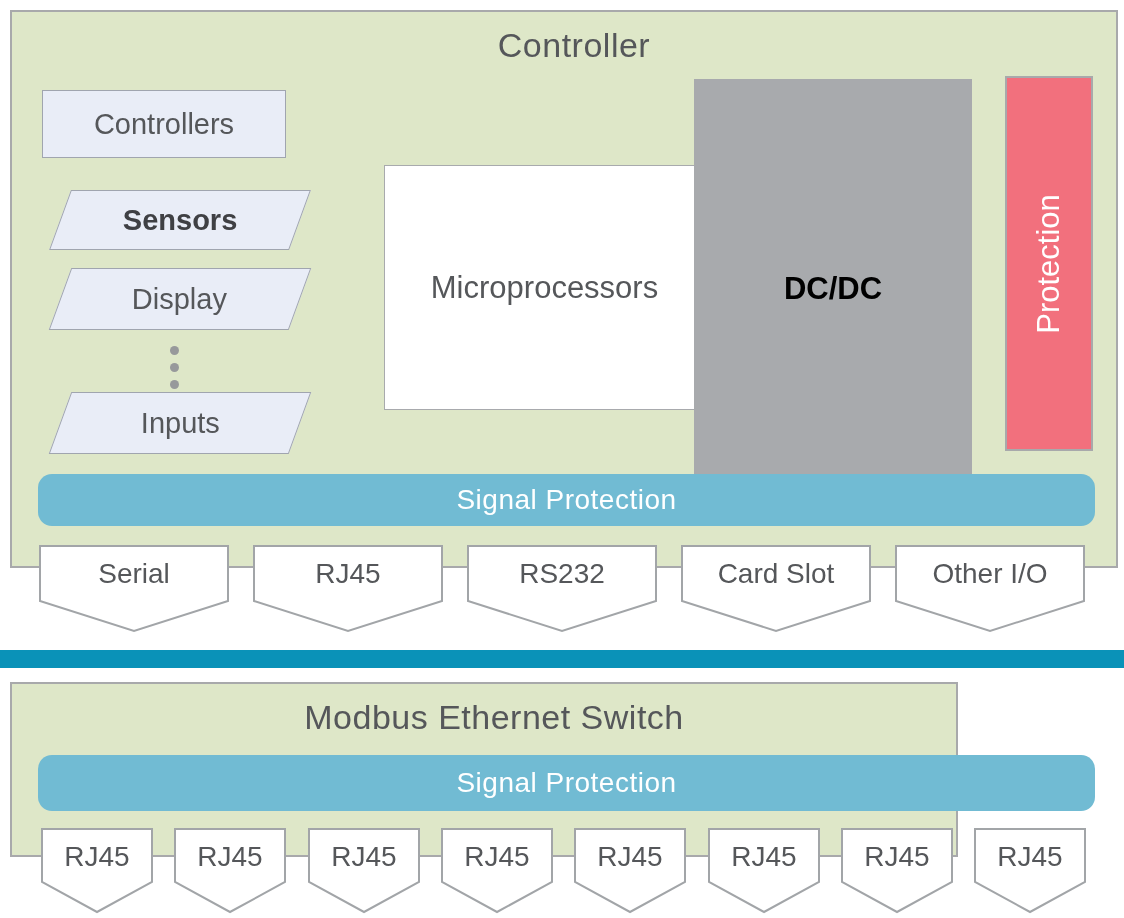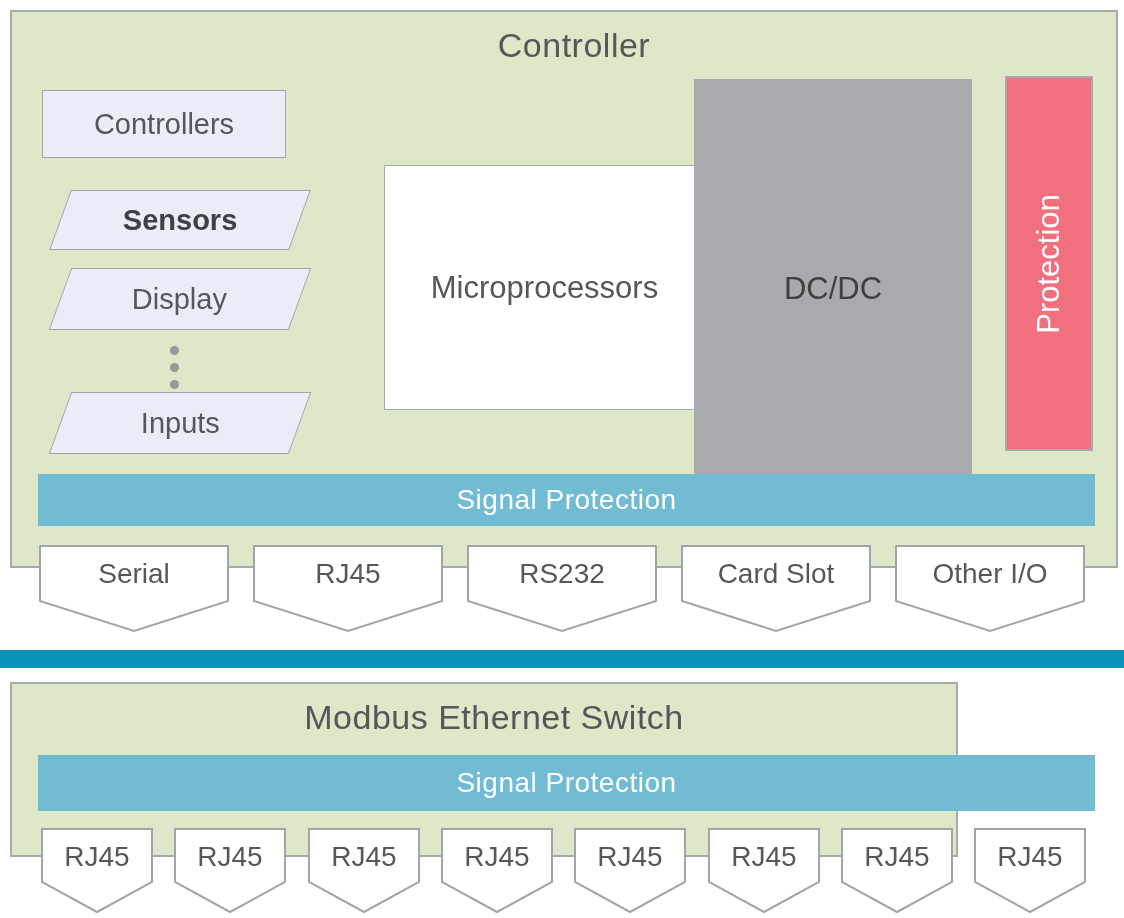--- a/index.html
+++ b/index.html
@@ -29,28 +29,28 @@
   .para-inputs{left:48px; top:380px; width:240px; height:62px;}
 
   .dots{position:absolute; left:158px; top:334px; display:flex; flex-direction:column; gap:8px;}
   .dots i{display:block; width:9px; height:9px; border-radius:50%; background:var(--dots-color);}
 
   .micro-box{position:absolute; left:334px; top:153px; width:321px; height:245px;
     background:var(--micro-bg); border:1.5px solid var(--micro-border);
     display:flex; align-items:center; justify-content:center; font-size:31px; font-weight:300;margin-left:38px;}
   .dcdc-box{position:absolute; left:682px; top:67px; width:278px; height:419px; background:var(--dcdc-bg);
     display:flex; flex-direction:column; align-items:center; justify-content:center;
-    font-size:31px; font-weight:400; color:#404040; line-height:1.4;}
+    font-size:31px; font-weight:700; color:#000000; line-height:1.4;}
   .protection-box{position:absolute; left:993px; top:64px; width:88px; height:375px;
     background:var(--protection-bg); border:2px solid var(--panel-border);}
   .protection-box > span{position:absolute; left:50%; top:50%; transform:translate(-50%,-50%) rotate(-90deg);
     white-space:nowrap; font-size:31px; font-weight:300; color:#fff;}
 
   .signal-bar{position:absolute; background:var(--signal-bar-bg); display:flex; align-items:center; justify-content:center;
-    font-size:28px; font-weight:300; color:#fff; letter-spacing:0.5px;}
+    font-size:28px; font-weight:300; color:#fff; letter-spacing:0.5px;border-radius:14px;}
   .controller-panel .signal-bar{left:26px; top:462px; width:1057px; height:52px;}
   .switch-panel .signal-bar{left:26px; top:71px; width:1057px; height:56px;}
 
   .tab{position:absolute; z-index:2; overflow:visible;}
   .tab polygon{fill:#ffffff; stroke:var(--tab-border); stroke-width:2;}
   .tab text{fill:var(--text-dark); font-size:28px; font-weight:300; text-anchor:middle;
     font-family:"Liberation Sans","DejaVu Sans",sans-serif;}
   .top-tab{top:533px; width:190px; height:87px;}
   .bottom-tab{top:144px; width:112px; height:85px;}
 

